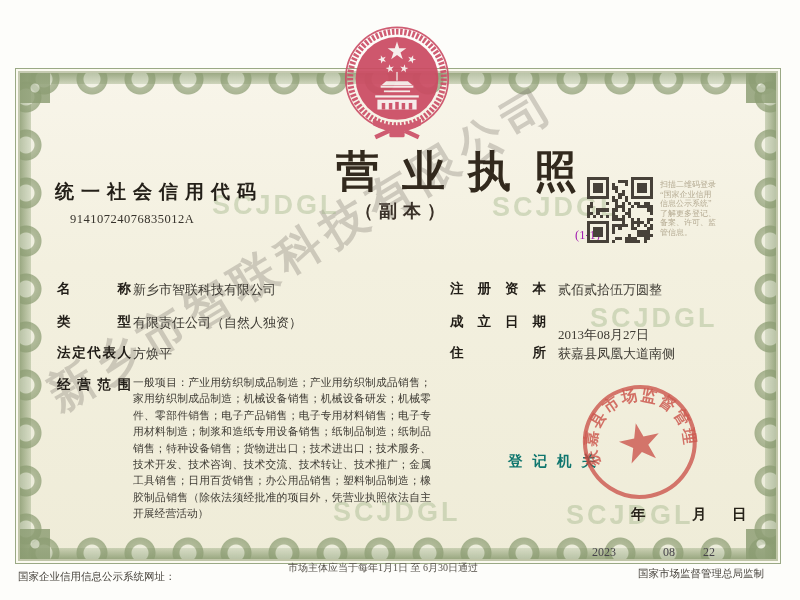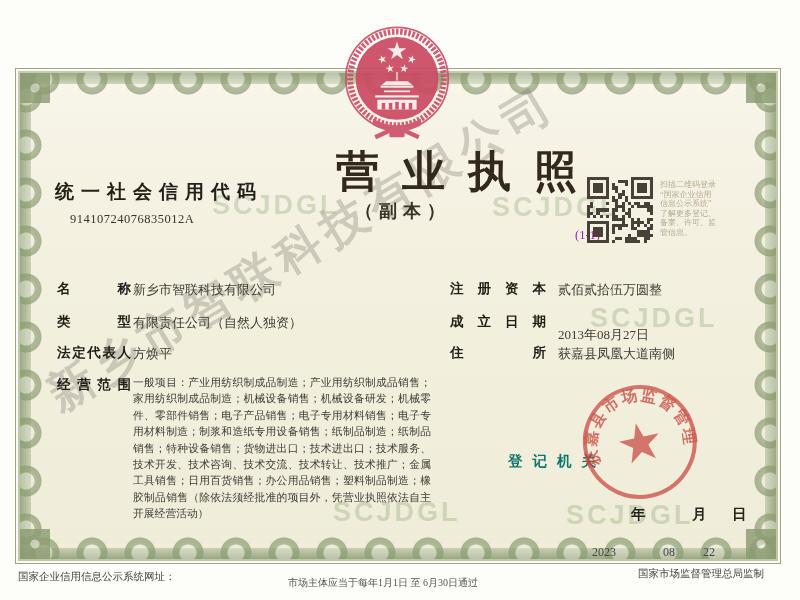--- a/index.html
+++ b/index.html
@@ -109,21 +109,21 @@
   .seal { position:absolute; left:579px; top:377px; width:122px; height:132px;
     transform:rotate(-12deg); opacity:.88; }
   .date-label { position:absolute; top:505px; font-size:14.5px; font-weight:bold; color:#262219; }
   .dl-y{left:631px;} .dl-m{left:692px;} .dl-d{left:732px;}
   .date-num { position:absolute; top:545px; font-size:12px; color:#46424a; }
   .dn-y{left:592px;} .dn-m{left:663px;} .dn-d{left:703px;}
 
   
   .foot { position:absolute; font-size:10.5px; color:#45413a; white-space:nowrap; }
   .foot.left { left:18px; top:570px; }
-  .foot.center { left:288px; top:576px; color:#56524a; font-size:10px; }
+  .foot.center { left:288px; top:561px; color:#56524a; font-size:10px; }
   .foot.right { left:594px; top:567px;margin-left:44px; }
 </style>
 </head>
 <body>
 
 <div id="cert">
 
   <div class="paper">
     <div class="edge top"></div>
     <div class="edge bottom"></div>

